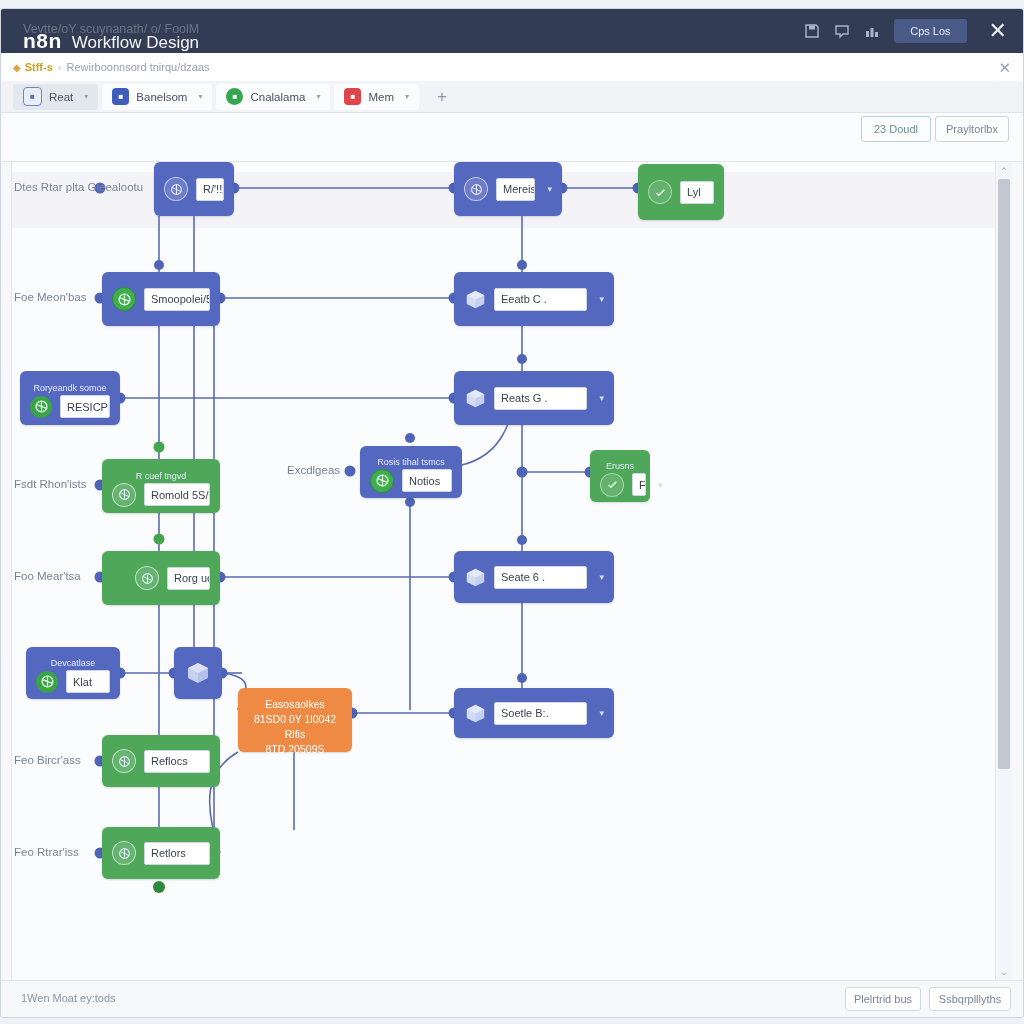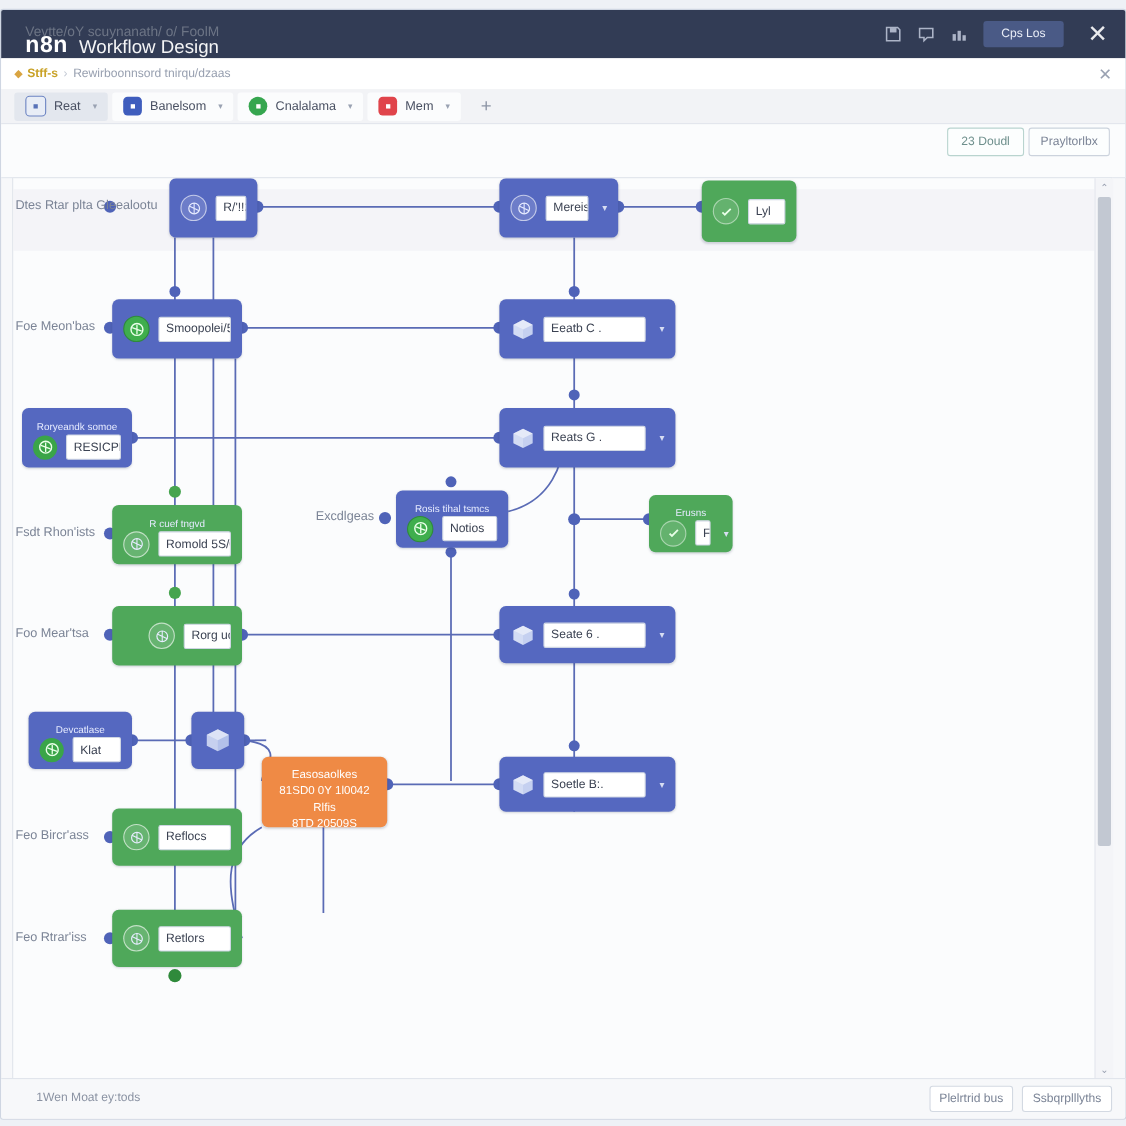--- a/index.html
+++ b/index.html
@@ -146,21 +146,21 @@
   .node-text.onyellow{color:#5b4b13;}
   .node-plain-icon{
     width:100%;height:100%;display:flex;align-items:center;justify-content:center;
   }
   
   .statusbar{
     position:absolute;left:0;bottom:0;width:1024px;height:36px;
     background:#f7f8fa;border-top:1px solid #e1e5ec;
   }
   .status-text{
-    position:absolute;left:20px;top:11px;font-size:11px;color:#8b93a3;margin-left:12px;
+    position:absolute;left:20px;top:11px;font-size:11px;color:#8b93a3;
   }
   .sb-btn{
     position:absolute;top:6px;height:24px;border:1px solid #d3d9e2;background:#fff;
     border-radius:3px;color:#7b8496;font-size:11px;
     display:flex;align-items:center;justify-content:center;
   }
   .sb-btn.b1{right:104px;width:76px;}
   .sb-btn.b2{right:14px;width:82px;}
   
   .vscroll{
@@ -405,21 +405,21 @@
           <div class="node-row">
             <div class="node-icon greenball">
               <svg width="13" height="13" viewBox="0 0 24 24">
                 <circle cx="12" cy="12" r="10" fill="none" stroke="#eaffe9" stroke-width="2.4"></circle>
                 <path d="M12 4v16M4 9l16 6" stroke="#eaffe9" stroke-width="2.2" fill="none"></path>
               </svg>
             </div>
             <div class="node-field">Notios</div>
           </div>
         </div>
-        <div class="node green" style="left: 578px; top: 288px; width: 76px; height: 52px;">
+        <div class="node green" style="left: 578px; top: 288px; width: 60px; height: 52px;">
           <div class="node-title">Erusns</div>
           <div class="node-row">
             <div class="node-icon darkring">
               <svg width="13" height="13" viewBox="0 0 24 24">
                 <path d="M5 13l4 4 10-10" stroke="#e8ffe8" stroke-width="3" fill="none"></path>
               </svg>
             </div>
             <div class="node-field">Fivis</div>
             <div class="node-caret">▾</div>
           </div>

